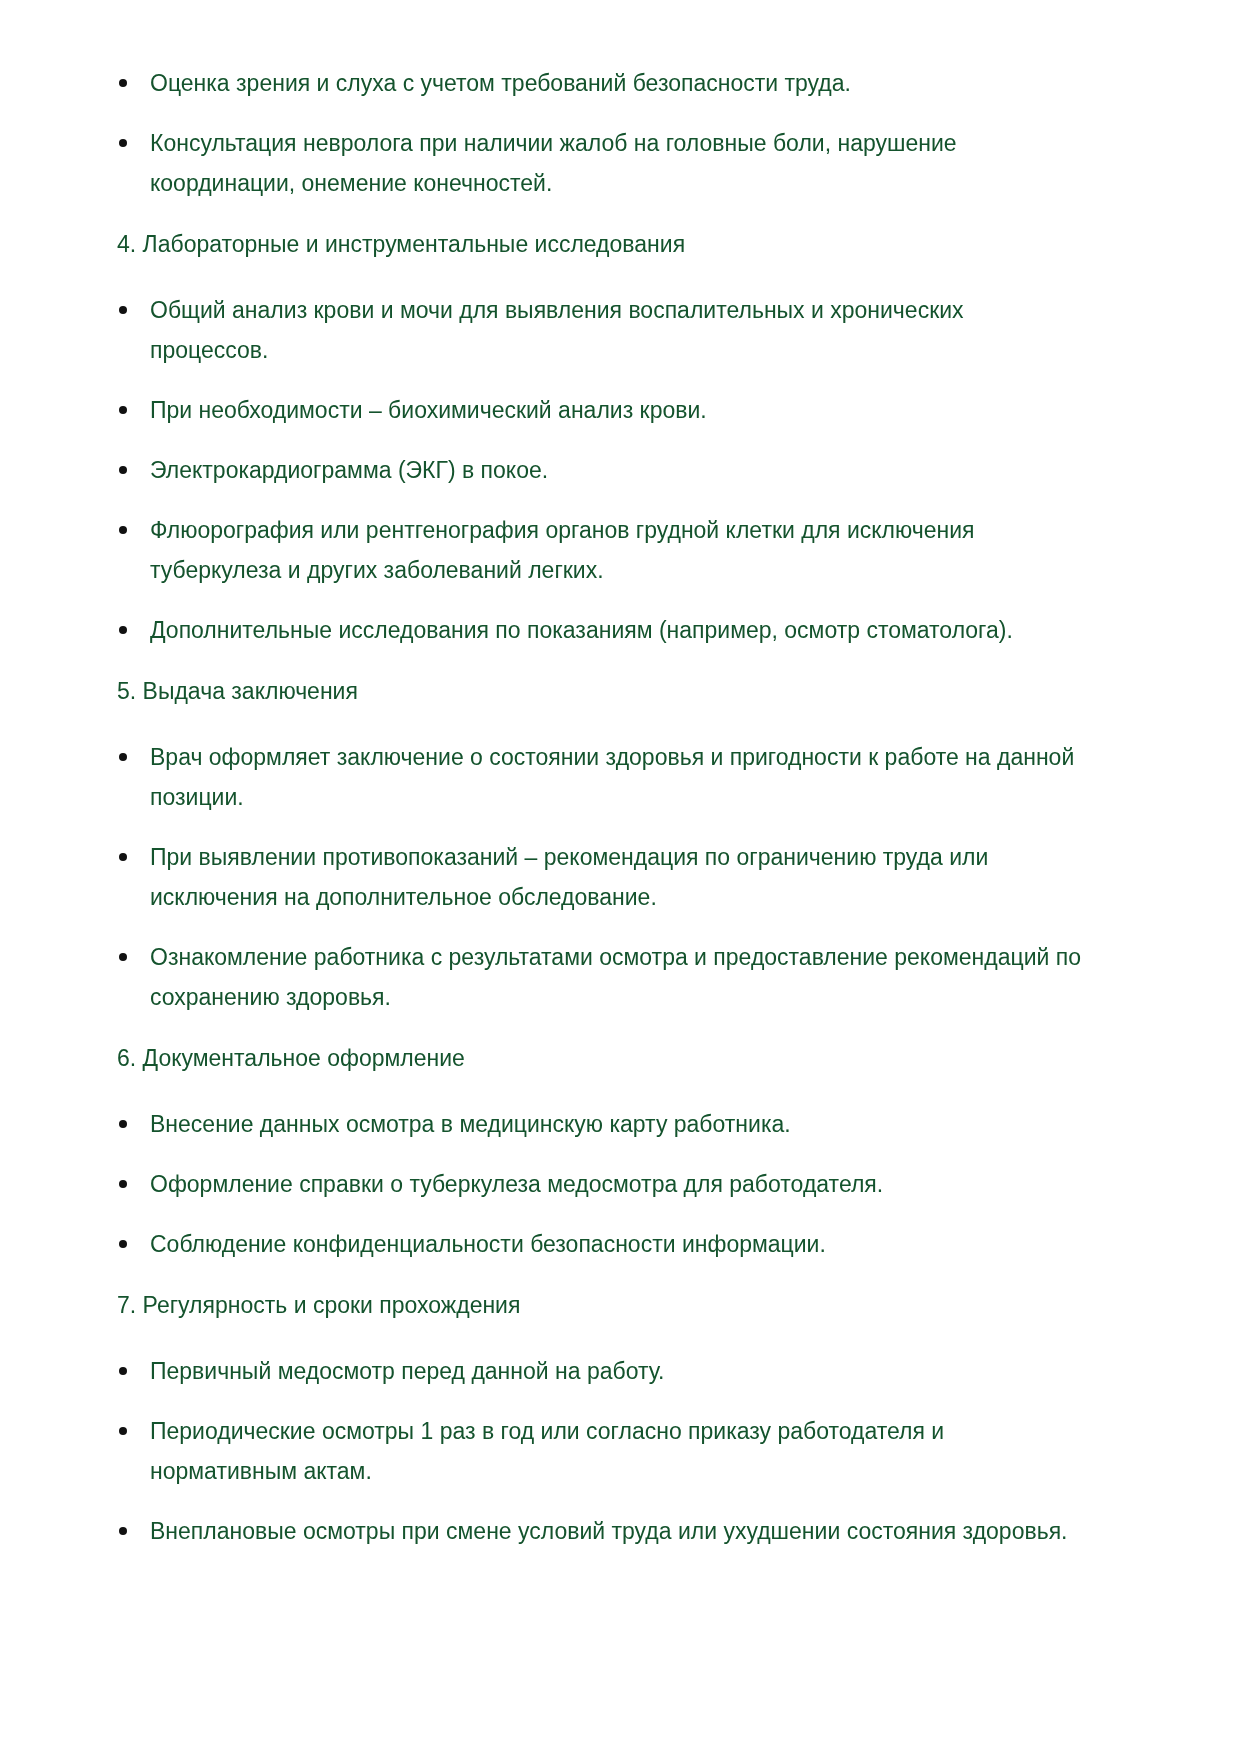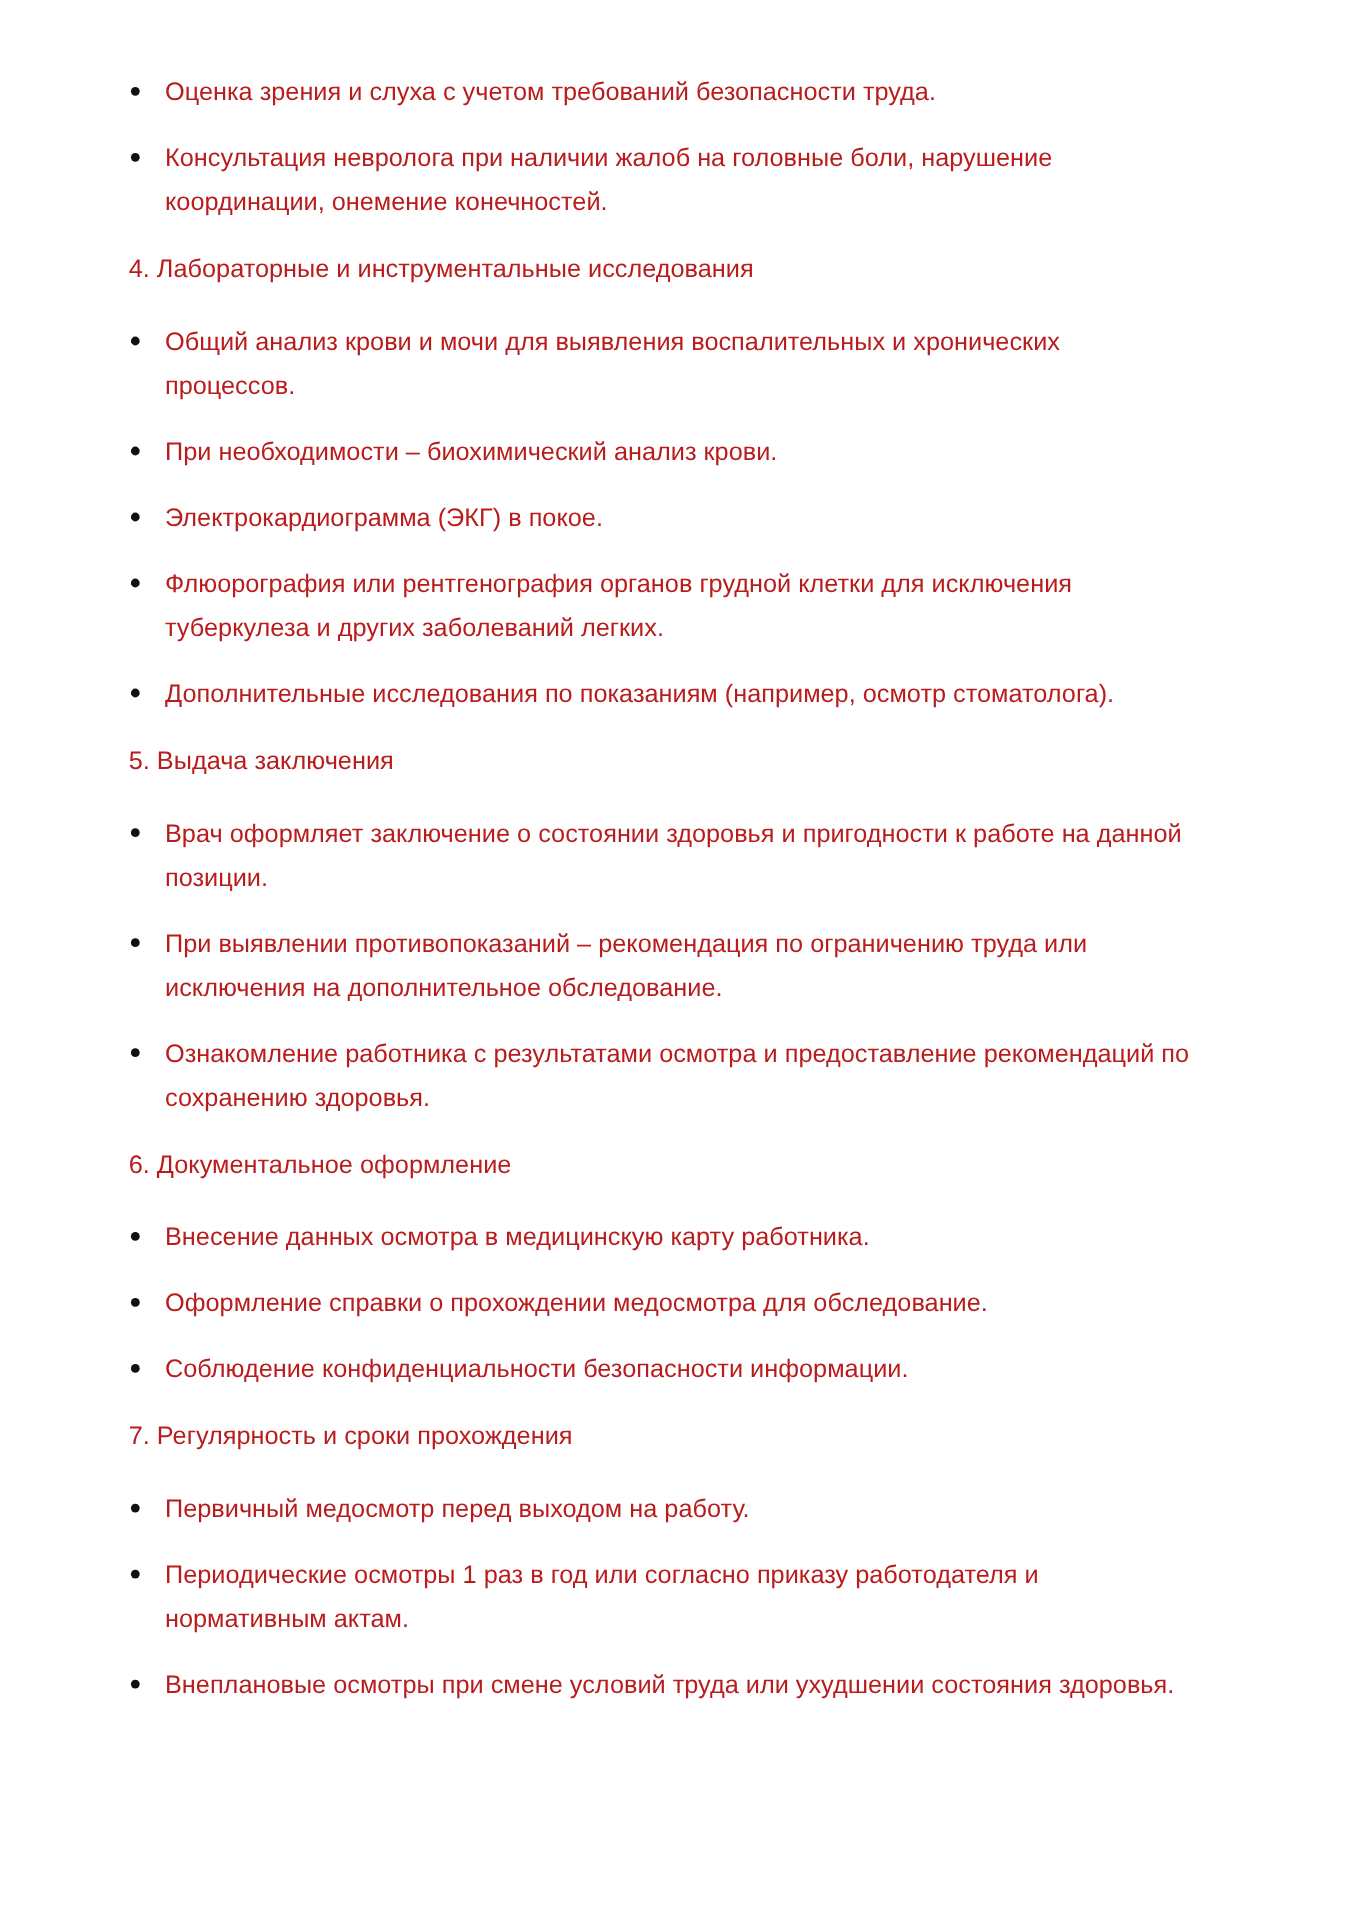--- a/index.html
+++ b/index.html
@@ -4,21 +4,21 @@
 <style>
   html, body { margin: 0; padding: 0; background: #ffffff; }
   .page {
     position: relative;
     box-sizing: border-box;
     width: 1239px;
     height: 1753px;
     background: #ffffff;
     overflow: hidden;
     padding: 63px 100px 2px 117px;
-    color: #b91c1c;
+    color: #14532d;
     font-family: "Liberation Sans", "DejaVu Sans", sans-serif;
     font-size: 23px;
     font-weight: 400;
     line-height: 40px;
   }
   .heading {
     margin: 21px 0 26px 0;
     white-space: pre-line;
   }
   ul.bullets {
@@ -67,23 +67,23 @@
       <li><span class="bullet-dot"></span><span>Врач оформляет заключение о состоянии здоровья и пригодности к работе на данной
 позиции.</span></li>
       <li><span class="bullet-dot"></span><span>При выявлении противопоказаний – рекомендация по ограничению труда или
 исключения на дополнительное обследование.</span></li>
       <li><span class="bullet-dot"></span><span>Ознакомление работника с результатами осмотра и предоставление рекомендаций по
 сохранению здоровья.</span></li>
     </ul>
     <div class="heading">6. Документальное оформление</div>
     <ul class="bullets">
       <li><span class="bullet-dot"></span><span>Внесение данных осмотра в медицинскую карту работника.</span></li>
-      <li><span class="bullet-dot"></span><span>Оформление справки о прохождении медосмотра для обследование.</span></li>
+      <li><span class="bullet-dot"></span><span>Оформление справки о туберкулеза медосмотра для работодателя.</span></li>
       <li><span class="bullet-dot"></span><span>Соблюдение конфиденциальности безопасности информации.</span></li>
     </ul>
     <div class="heading">7. Регулярность и сроки прохождения</div>
     <ul class="bullets">
-      <li><span class="bullet-dot"></span><span>Первичный медосмотр перед выходом на работу.</span></li>
+      <li><span class="bullet-dot"></span><span>Первичный медосмотр перед данной на работу.</span></li>
       <li><span class="bullet-dot"></span><span>Периодические осмотры 1 раз в год или согласно приказу работодателя и
 нормативным актам.</span></li>
       <li><span class="bullet-dot"></span><span>Внеплановые осмотры при смене условий труда или ухудшении состояния здоровья.</span></li>
     </ul>
   </main>
 
 </body></html>

